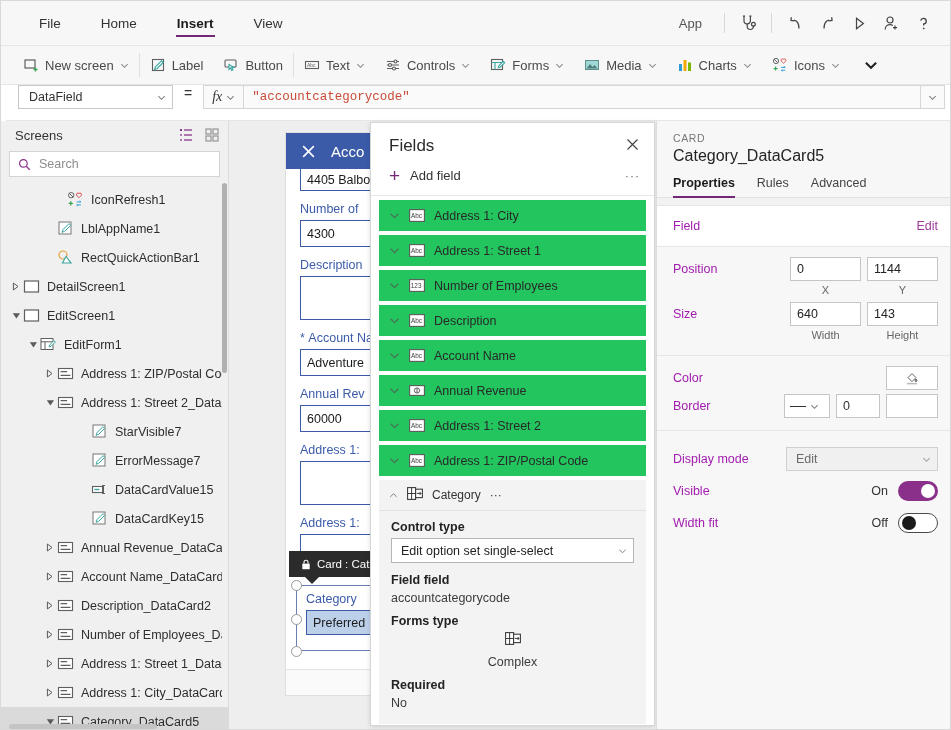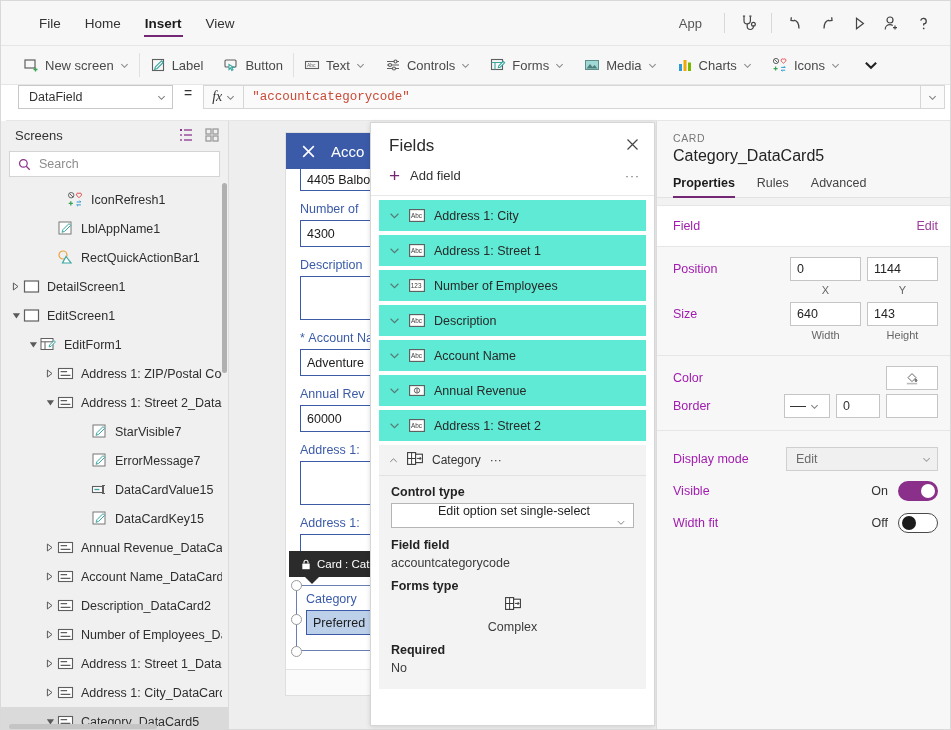--- a/index.html
+++ b/index.html
@@ -21,21 +21,21 @@
     overflow: hidden;
   }
 
   
   .menubar {
     position: absolute; left: 0; top: 0; width: 951px; height: 45px;
     background: #f7f7f7;
     border-bottom: 1px solid #e6e6e6;
     display: flex; align-items: center;
   }
-  .menu-items { display: flex; padding-left: 28px; gap: 4px; }
+  .menu-items { display: flex; padding-left: 28px; gap: 20px; }
   .menu-item {
     padding: 6px 10px; font-size: 13.5px; color: #333; cursor: pointer;
     position: relative; white-space: nowrap;
   }
   .menu-item.active { font-weight: bold; color: #1b1b1b; }
   .menu-item.active::after {
     content: ""; position: absolute; left: 9px; right: 9px; bottom: 0px;
     height: 2px; background: #742774;
   }
   .menubar-right {
@@ -217,39 +217,39 @@
   .fp-close { margin-left: auto; cursor: pointer; color: #444; }
   .fp-add {
     display: flex; align-items: center; gap: 10px; padding: 4px 14px 10px 18px;
     border-bottom: 1px solid #e8e8e8; cursor: pointer;
   }
   .fp-add .plus { color: #742774; font-size: 19px; line-height: 1; }
   .fp-add .lbl { font-size: 13px; color: #323232; }
   .fp-add .dots { margin-left: auto; color: #666; letter-spacing: 1px; }
   .fp-list { flex: 1; overflow: hidden; padding: 0 8px; }
   .fp-item {
-    background: #5eead4; margin-top: 4px; display: flex; align-items: center;
+    background: #22c55e; margin-top: 4px; display: flex; align-items: center;
     gap: 9px; height: 31px; padding: 0 10px 0 10px; cursor: pointer;
   }
   .fp-item .chev { width: 11px; height: 11px; flex: 0 0 11px; color: #555; }
   .fp-item .fi-ico { width: 16px; height: 13px; flex: 0 0 16px; }
   .fp-item .fi-lbl { font-size: 12.5px; color: #292929; }
   .fp-expanded { background: #f3f3f3; margin-top: 4px; padding-bottom: 14px; }
   .fp-exp-head {
     display: flex; align-items: center; gap: 9px; height: 31px;
     padding: 0 10px; border-bottom: 1px solid #e2e2e2; cursor: pointer;
   }
   .fp-exp-body { padding: 9px 12px 0 12px; }
   .fp-sub-title { font-size: 12.5px; font-weight: bold; color: #232323; margin-bottom: 4px; }
   .fp-sub-val { font-size: 12.5px; color: #3b3b3b; margin-bottom: 9px; }
   .fp-sub-val.with-ico { display: flex; align-items: center; gap: 7px; flex-direction: column; }
   .fp-dropdown {
     height: 25px; background: #fff; border: 1px solid #b5b5b5;
     display: flex; align-items: center; padding: 0 6px 0 9px;
-    font-size: 12.5px; color: #232323; margin-bottom: 10px; cursor: pointer; flex-direction: column;
+    font-size: 12.5px; color: #232323; margin-bottom: 10px; cursor: pointer;
   }
   .fp-dropdown .chev { margin-left: auto; width: 12px; height: 12px; }
 
   
   .rightpane {
     position: absolute; left: 655px; top: 120px; width: 296px; height: 610px;
     background: #f7f7f7; border-left: 1px solid #dcdcdc;
     overflow: hidden;
   }
   .rp-kicker { font-size: 10.5px; color: #777; letter-spacing: .6px; padding: 11px 0 0 16px; }
@@ -873,20 +873,30 @@
         </div>
         <div class="fp-item">
           <svg class="chev" viewBox="0 0 11 11" fill="none" stroke="#555" stroke-width="1.2">
             <path d="M1.6 3.8 5.5 7.6 9.4 3.8"></path>
           </svg>
           <span class="fi-ico"><svg width="16" height="13" viewBox="0 0 16 13" fill="none">
               <rect x="0.6" y="0.6" width="14.8" height="11.8" stroke="#5a5a5a" stroke-width="1.1" fill="#fff"></rect>
               <text x="2" y="9" font-size="6.4" fill="#3c3c3c" font-family="Liberation Sans, sans-serif">Abc</text>
             </svg></span>
           <span class="fi-lbl">Address 1: Street 2</span>
+        </div>
+        <div class="fp-item">
+          <svg class="chev" viewBox="0 0 11 11" fill="none" stroke="#555" stroke-width="1.2">
+            <path d="M1.6 3.8 5.5 7.6 9.4 3.8"></path>
+          </svg>
+          <span class="fi-ico"><svg width="16" height="13" viewBox="0 0 16 13" fill="none">
+              <rect x="0.6" y="0.6" width="14.8" height="11.8" stroke="#5a5a5a" stroke-width="1.1" fill="#fff"></rect>
+              <text x="2" y="9" font-size="6.4" fill="#3c3c3c" font-family="Liberation Sans, sans-serif">Abc</text>
+            </svg></span>
+          <span class="fi-lbl">Address 1: ZIP/Postal Code</span>
         </div>
         <div class="fp-expanded">
           <div class="fp-exp-head">
             <svg class="chev" viewBox="0 0 11 11" fill="none" stroke="#555" stroke-width="1.2">
               <path d="M1.6 7.2 5.5 3.4 9.4 7.2"></path>
             </svg>
             <span class="fi-ico"><svg width="16" height="13" viewBox="0 0 16 13" fill="none">
                 <rect x="0.6" y="0.6" width="8" height="11.8" stroke="#3c3c3c" stroke-width="1.1" fill="#fff"></rect>
                 <path d="M0.6 6.5h8M4.6 0.6v11.8" stroke="#3c3c3c" stroke-width="1"></path>
                 <rect x="8.6" y="2.2" width="6.8" height="8.4" stroke="#3c3c3c" stroke-width="1.1" fill="#fff"></rect>

